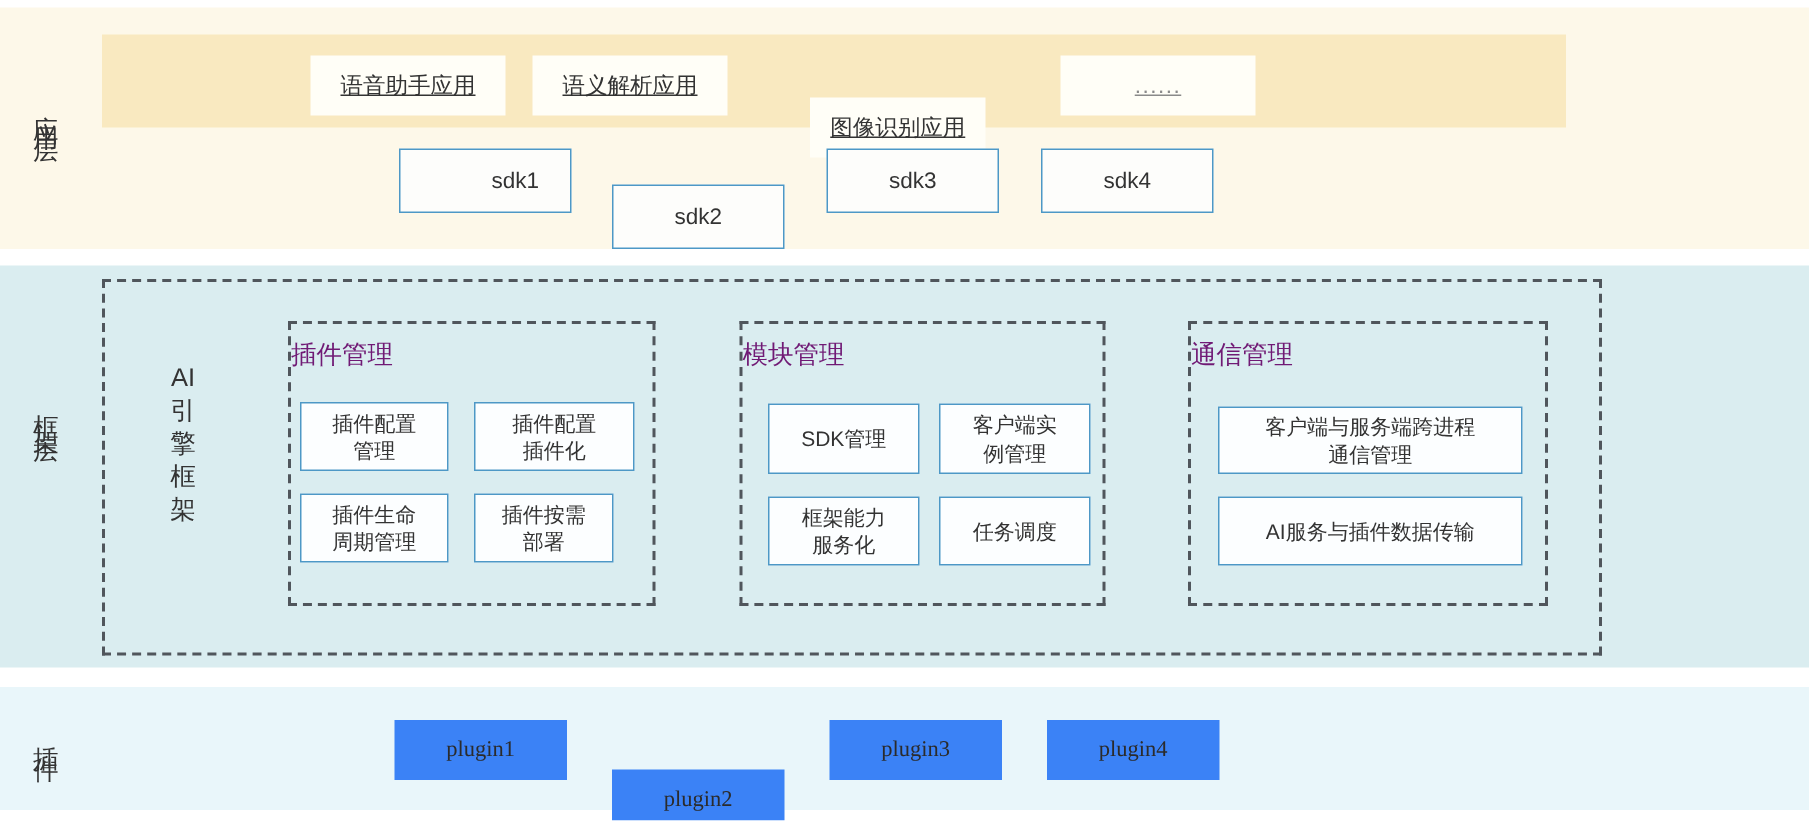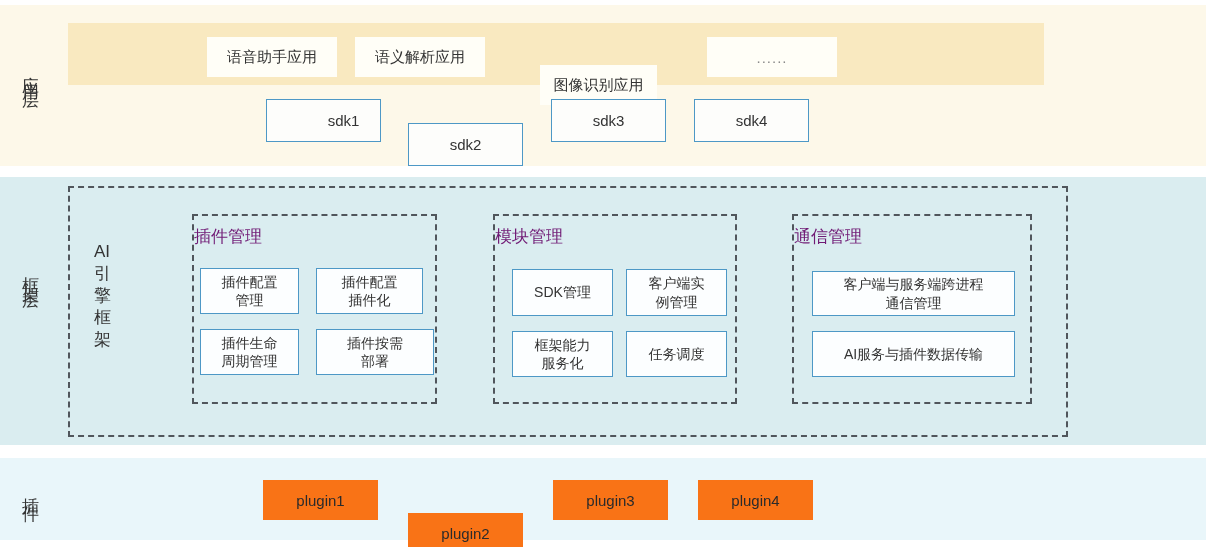--- a/index.html
+++ b/index.html
@@ -18,60 +18,60 @@
   }
   .vlabel-app    { left:22px; top:63px; }
   .vlabel-frame  { left:22px; top:263px; }
   .vlabel-plugin { left:22px; top:484px; }
 
   .app-strip { position:absolute; left:68px; top:23px; width:976px; height:62px; background:#f9e9c0; }
 
   .appbox {
     position:absolute; top:37px; height:40px; background:#fffef7;
     display:flex; align-items:center; justify-content:center;
-    font-size:15px; color:#333;
+    font-size:15px; color:#333;text-decoration:underline;
   }
   .appbox.dots { color:#8a8a8a; letter-spacing:1px; }
 
   .sdkbox {
     position:absolute; top:99px; height:43px; width:115px;
     background:#fdfdfb; border:1.5px solid #4d98c6; box-sizing:border-box;
     display:flex; align-items:center; justify-content:center;
     font-size:15px; color:#333;
   }
 
   .outer-dash {
     position:absolute; left:68px; top:186px; width:1000px; height:251px;
     border:2px dashed #50565c; box-sizing:border-box;
   }
   .engine {
     position:absolute; left:94px; top:243px; width:56px;
-    display:flex; flex-direction:column; align-items:flex-start; row-gap:5px;
+    display:flex; flex-direction:column; align-items:center; row-gap:5px;
     font-size:17px; color:#333; line-height:1;
   }
   .group {
     position:absolute; top:214px; height:190px;
     border:2px dashed #50565c; box-sizing:border-box;
   }
   .group-title { padding-top:9px; font-size:17px; color:#701a75; }
   .g1 { left:192px; width:245px; }
   .g2 { left:493px; width:244px; }
   .g3 { left:792px; width:240px; }
 
   .item {
     position:absolute; background:#fcfeff; border:1.5px solid #4d98c6;
     box-sizing:border-box; display:flex; align-items:center; justify-content:center;
     text-align:center; font-size:14px; line-height:1.3; color:#333;
     white-space:pre-line;
   }
 
   .pluginbox {
     position:absolute; top:480px; height:40px; width:115px;
-    background:#f97316; display:flex; align-items:center; justify-content:center;
-    font-size:15px; color:#2b2b2b;
+    background:#3b82f6; display:flex; align-items:center; justify-content:center;
+    font-size:15px; color:#2b2b2b;font-family:Liberation Serif, serif;
   }
 </style>
 </head>
 <body>
 
 <div class="canvas">
 
   <div class="band band-app"></div>
   <div class="band band-frame"></div>
   <div class="band band-plugin"></div>
@@ -103,21 +103,21 @@
   </div>
 
   <div class="group g1">
     <div class="group-title">插件管理</div>
     <div class="item" style="left:6px;  top:52px;  width:99px;  height:46px;">插件配置
 管理</div>
     <div class="item" style="left:122px;top:52px;  width:107px; height:46px;">插件配置
 插件化</div>
     <div class="item" style="left:6px;  top:113px; width:99px;  height:46px;">插件生命
 周期管理</div>
-    <div class="item" style="left:122px;top:113px; width:118px; height:46px;">插件按需
+    <div class="item" style="left:122px;top:113px; width:93px; height:46px;">插件按需
 部署</div>
   </div>
 
   <div class="group g2">
     <div class="group-title">模块管理</div>
     <div class="item" style="left:17px; top:53px;  width:101px; height:47px;">SDK管理</div>
     <div class="item" style="left:131px;top:53px;  width:101px; height:47px;">客户端实
 例管理</div>
     <div class="item" style="left:17px; top:115px; width:101px; height:46px;">框架能力
 服务化</div>

